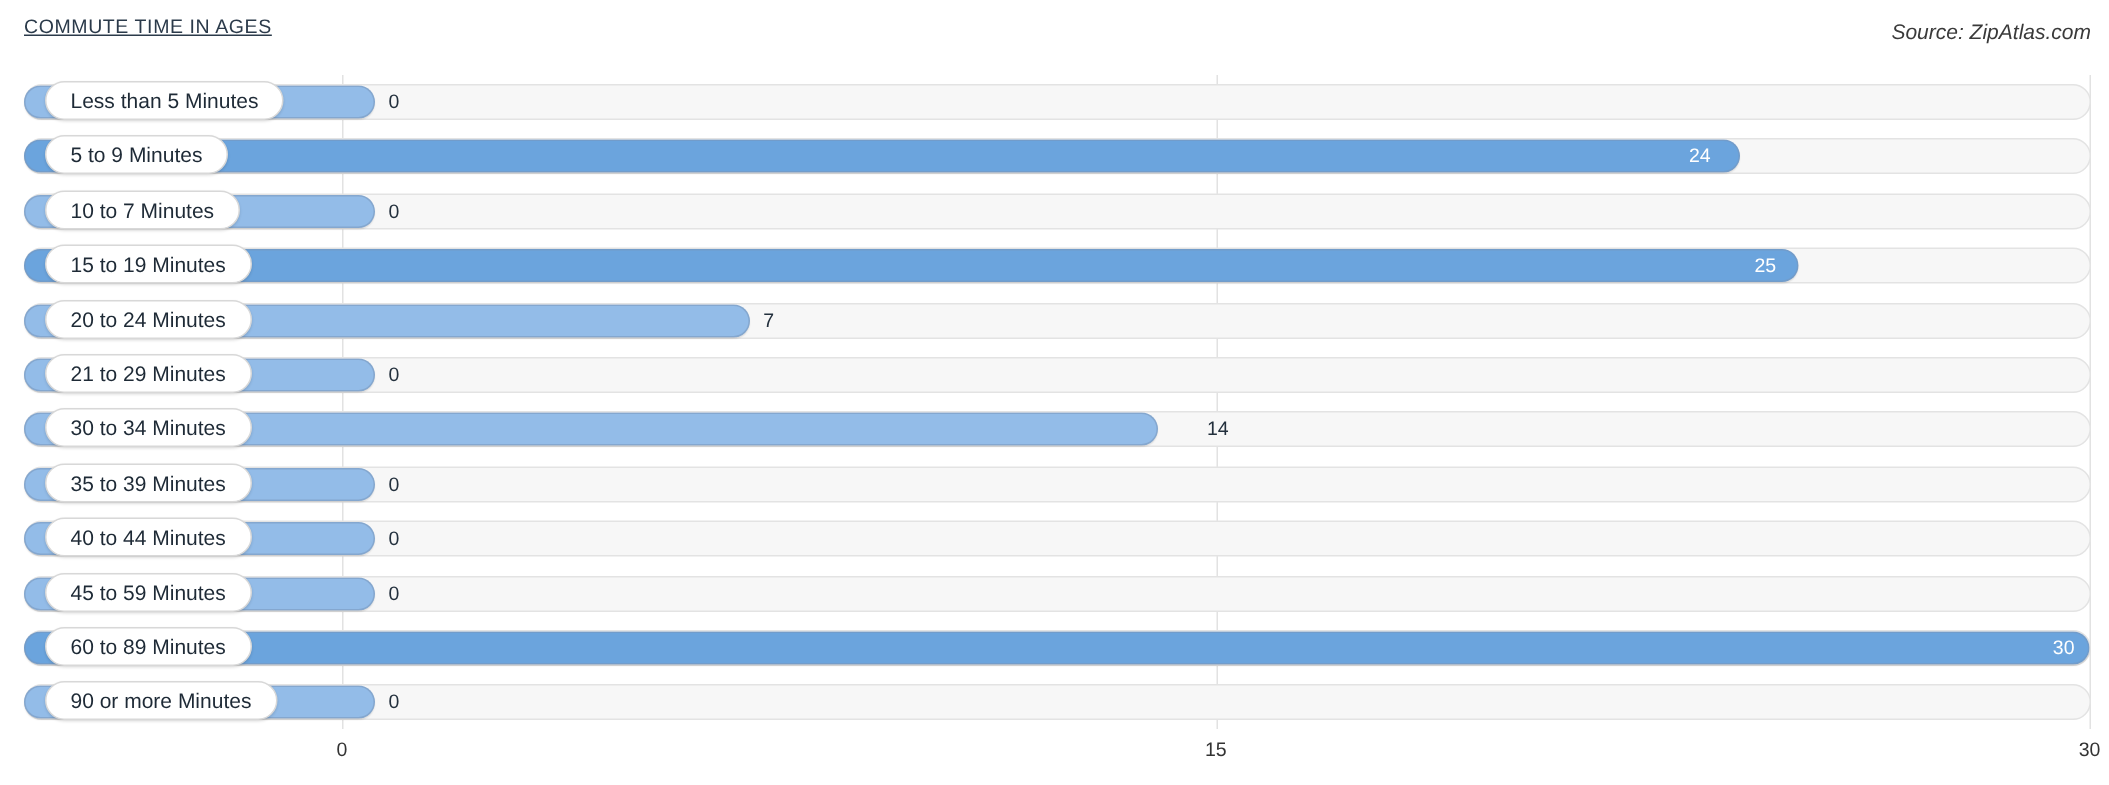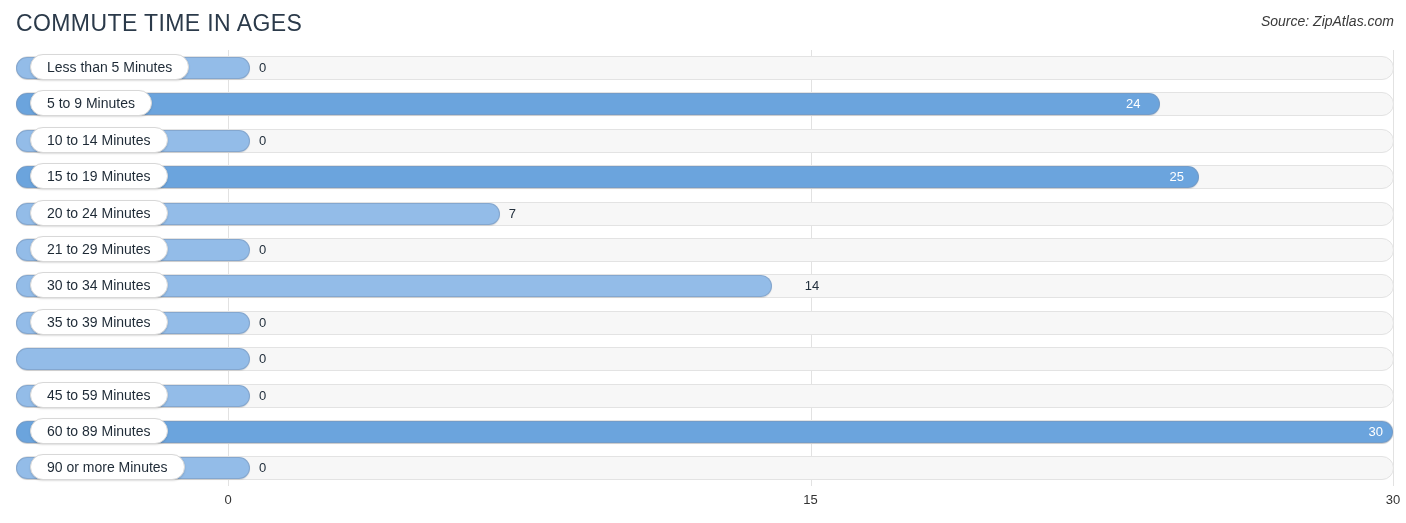--- a/index.html
+++ b/index.html
@@ -9,22 +9,23 @@
     font-family:"Liberation Sans", sans-serif;
     overflow:hidden;
     position:relative;
   }
   #chart-root{position:absolute;inset:0;}
 
   
   .header{position:absolute;left:0;top:0;width:1406px;height:44px;}
   .chart-title{
     position:absolute;left:16px;top:10px;
-    font-size:23px;color:#2b3a4a;letter-spacing:.4px;
-    white-space:nowrap;
+    font-size:13px;color:#2b3a4a;letter-spacing:.4px;
+    white-space:nowrap;
+    text-decoration:underline;
   }
   .chart-source{
     position:absolute;right:12px;top:13px;
     font-size:14px;font-style:italic;color:#3a3a3a;
     white-space:nowrap;
   }
 
   
   .plot{
     position:absolute;left:16px;top:50px;
@@ -116,21 +117,21 @@
           <div class="bar-value inside" style="left: 1110px; width: 24px; text-align: left;">24</div>
           <div class="label-pill">
             <span>5 to 9 Minutes</span>
           </div>
         </div>
         <div class="row" style="top: 76.8px;">
           <div class="track"></div>
           <div class="bar" style="width: 234px; background: rgb(147, 188, 232);"></div>
           <div class="bar-value outside" style="left: 243px;">0</div>
           <div class="label-pill">
-            <span>10 to 14 Minutes</span>
+            <span>10 to 7 Minutes</span>
           </div>
         </div>
         <div class="row" style="top: 113.2px;">
           <div class="track"></div>
           <div class="bar" style="width: 1182.83px; background: rgb(107, 164, 221);"></div>
           <div class="bar-value inside" style="left: 1148.83px; width: 24px; text-align: center;">25</div>
           <div class="label-pill">
             <span>15 to 19 Minutes</span>
           </div>
         </div>
@@ -163,20 +164,23 @@
           <div class="bar" style="width: 234px; background: rgb(147, 188, 232);"></div>
           <div class="bar-value outside" style="left: 243px;">0</div>
           <div class="label-pill">
             <span>35 to 39 Minutes</span>
           </div>
         </div>
         <div class="row" style="top: 295.2px;">
           <div class="track"></div>
           <div class="bar" style="width: 234px; background: rgb(147, 188, 232);"></div>
           <div class="bar-value outside" style="left: 243px;">0</div>
+          <div class="label-pill">
+            <span>40 to 44 Minutes</span>
+          </div>
         </div>
         <div class="row" style="top: 331.6px;">
           <div class="track"></div>
           <div class="bar" style="width: 234px; background: rgb(147, 188, 232);"></div>
           <div class="bar-value outside" style="left: 243px;">0</div>
           <div class="label-pill">
             <span>45 to 59 Minutes</span>
           </div>
         </div>
         <div class="row" style="top: 368px;">

